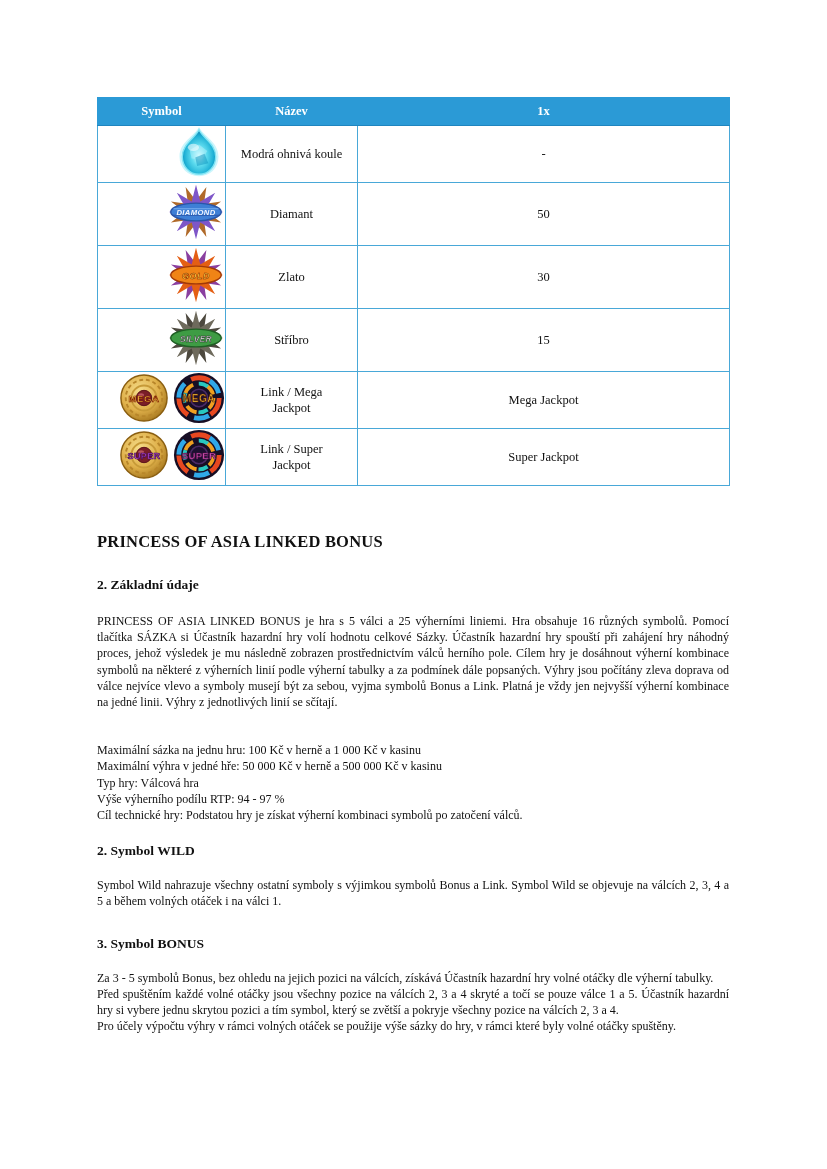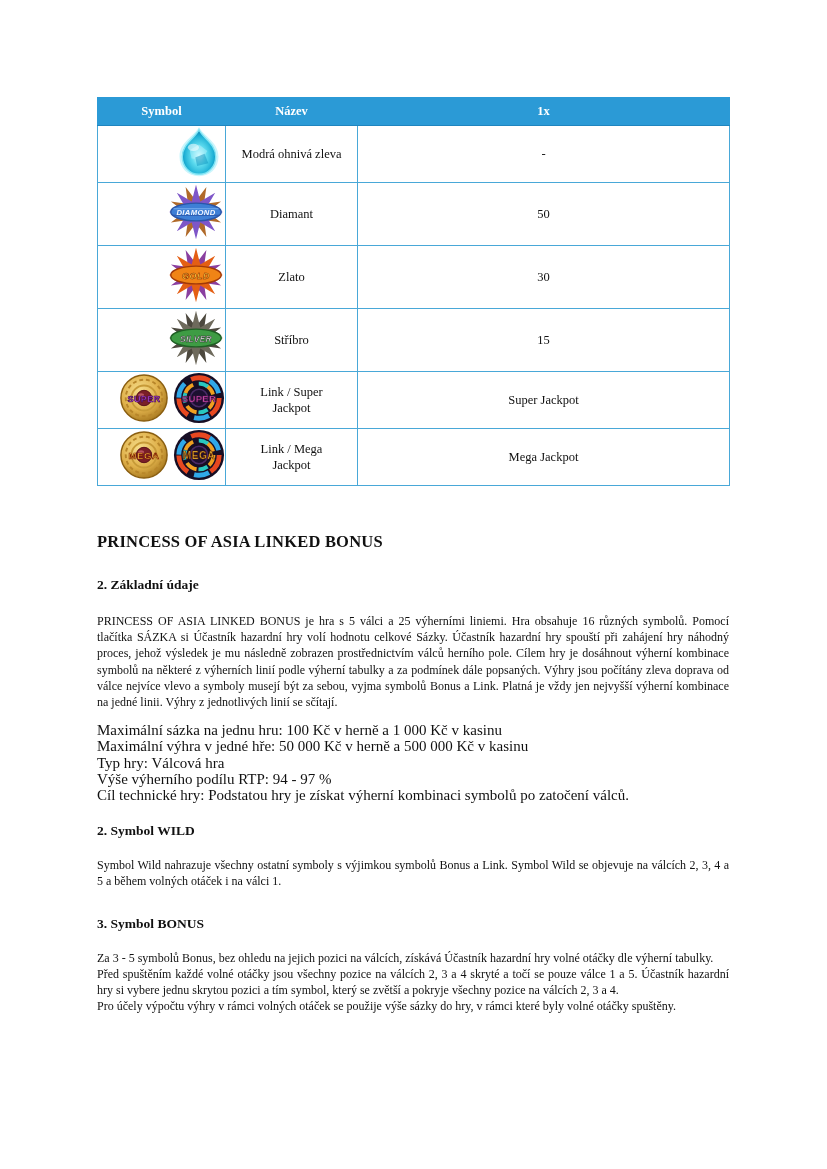--- a/index.html
+++ b/index.html
@@ -59,21 +59,21 @@
   .sec-h.h1 { margin-top:25px; }
   .sec-h.h2 { margin-top:20px; }
   .sec-h.h3 { margin-top:26px; }
   .body-par {
     margin-top:20px;
     font-size:12px;
     line-height:16.2px;
     text-align:justify;
   }
   .body-par.tight { margin-top:18px; }
-  .stats { margin-top:12px; font-size:15px; line-height:16.2px; }
+  .stats { margin-top:32px; font-size:12px; line-height:16.2px; }
   .plines { margin-top:18px; font-size:12px; line-height:16.2px; }
   .plines div { text-align:justify; }
 </style>
 </head>
 <body>
 
 <div class="page">
   <div class="content">
 
     <table class="sym">
@@ -106,21 +106,21 @@
                   </defs>
                   <path d="M28 1 C23 11, 7 17, 7 33 C7 45, 16 54, 28 54 C40 54, 49 45, 49 33 C49 17, 33 11, 28 1 Z" fill="#aeeffb" opacity="0.65"></path>
                   <path d="M28 4 C24 13, 10 19, 10 33 C10 43.6, 18 52, 28 52 C38 52, 46 43.6, 46 33 C46 19, 32 13, 28 4 Z" fill="url(#fg)" stroke="#7fe4f4" stroke-width="1.5"></path>
                   <polygon points="18,26 28,20 37,27 31,36 20,35" fill="#bff4fc" opacity="0.45"></polygon>
                   <polygon points="24,34 34,30 38,40 26,43" fill="#0f93bd" opacity="0.5"></polygon>
                   <ellipse cx="22" cy="23" rx="6" ry="4" fill="#ffffff" opacity="0.55"></ellipse>
                 </svg>
               </span>
             </div>
           </td>
-          <td class="name-cell">Modrá ohnivá zleva</td>
+          <td class="name-cell">Modrá ohnivá koule</td>
           <td>-</td>
         </tr>
 
         <tr>
           <td>
             <div class="icon-wrap">
               <span>
                 <svg width="58" height="58" viewBox="0 0 62 62">
                   <polygon points="19.9,4.2 31,19 42.1,4.2 39.5,22.5 57.8,19.9 43,31 57.8,42.1 39.5,39.5 42.1,57.8 31,43 19.9,57.8 22.5,39.5 4.2,42.1 19,31 4.2,19.9 22.5,22.5" fill="#b06a2a"></polygon>
                   <polygon points="31,2 35.6,19.9 51.5,10.5 42.1,26.4 60,31 42.1,35.6 51.5,51.5 35.6,42.1 31,60 26.4,42.1 10.5,51.5 19.9,35.6 2,31 19.9,26.4 10.5,10.5 26.4,19.9" fill="#7e56c8"></polygon>
@@ -161,20 +161,58 @@
                   <polygon points="19.9,4.2 31,19 42.1,4.2 39.5,22.5 57.8,19.9 43,31 57.8,42.1 39.5,39.5 42.1,57.8 31,43 19.9,57.8 22.5,39.5 4.2,42.1 19,31 4.2,19.9 22.5,22.5" fill="#4c483e"></polygon>
                   <polygon points="31,2 35.6,19.9 51.5,10.5 42.1,26.4 60,31 42.1,35.6 51.5,51.5 35.6,42.1 31,60 26.4,42.1 10.5,51.5 19.9,35.6 2,31 19.9,26.4 10.5,10.5 26.4,19.9" fill="#6e6a5c"></polygon>
                   <ellipse cx="31" cy="31" rx="27" ry="9.5" fill="#3e9c44" stroke="#1f5f24" stroke-width="1.5"></ellipse>
                   <text x="31" y="34.8" text-anchor="middle" class="ic-text" font-style="italic" font-size="9" fill="#ececec" stroke="#2c2c2c" stroke-width="0.5" letter-spacing="0.4">SILVER</text>
                 </svg>
               </span>
             </div>
           </td>
           <td class="name-cell">Stříbro</td>
           <td>15</td>
+        </tr>
+
+        <tr>
+          <td>
+            <div class="icon-wrap">
+              <span>
+                <svg width="50" height="50" viewBox="0 0 52 52">
+                  <defs>
+                    <radialGradient id="gc1" cx="40%" cy="35%" r="70%">
+                      <stop offset="0%" stop-color="#f6dd8a"></stop>
+                      <stop offset="60%" stop-color="#dfb04a"></stop>
+                      <stop offset="100%" stop-color="#a4751c"></stop>
+                    </radialGradient>
+                  </defs>
+                  <circle cx="26" cy="26" r="24" fill="url(#gc1)" stroke="#8a5e10" stroke-width="1.5"></circle>
+                  <circle cx="26" cy="26" r="19" fill="none" stroke="#b8862a" stroke-width="2" stroke-dasharray="4 3"></circle>
+                  <circle cx="26" cy="26" r="13" fill="none" stroke="#c79a38" stroke-width="2"></circle>
+                  <circle cx="26" cy="26" r="8" fill="#7a1e28" stroke="#5a1018" stroke-width="1"></circle>
+                  <ellipse cx="23" cy="23" rx="3" ry="2" fill="#c8606c" opacity="0.8"></ellipse>
+                  <text x="26" y="30" text-anchor="middle" class="ic-text" font-size="10" fill="#ffd24a" stroke="#7a1800" stroke-width="0.7" letter-spacing="0.5">MEGA</text>
+                </svg>
+              </span>
+              <span>
+                <svg width="52" height="52" viewBox="0 0 54 54">
+                  <circle cx="27" cy="27" r="26" fill="#170e24"></circle>
+                  <circle cx="27" cy="27" r="21" fill="none" stroke="#e84820" stroke-width="5" stroke-dasharray="20 25"></circle>
+                  <circle cx="27" cy="27" r="21" fill="none" stroke="#30a8e8" stroke-width="5" stroke-dasharray="16 28" stroke-dashoffset="22"></circle>
+                  <circle cx="27" cy="27" r="15" fill="none" stroke="#f0a020" stroke-width="4" stroke-dasharray="12 14"></circle>
+                  <circle cx="27" cy="27" r="15" fill="none" stroke="#28c8c0" stroke-width="4" stroke-dasharray="10 18" stroke-dashoffset="14"></circle>
+                  <circle cx="27" cy="27" r="9" fill="#1c1030" stroke="#4a2a66" stroke-width="1.5"></circle>
+                  <text x="27" y="31" text-anchor="middle" class="ic-text" font-size="10.5" fill="#f8c838" stroke="#5a1a00" stroke-width="0.7" letter-spacing="0.5">MEGA</text>
+                </svg>
+              </span>
+            </div>
+          </td>
+          <td class="name-cell">Link / Mega
+Jackpot</td>
+          <td>Mega Jackpot</td>
         </tr>
 
         <tr>
           <td>
             <div class="icon-wrap">
               <span>
                 <svg width="50" height="50" viewBox="0 0 52 52">
                   <defs>
                     <radialGradient id="gc2" cx="40%" cy="35%" r="70%">
                       <stop offset="0%" stop-color="#f6dd8a"></stop>
@@ -201,58 +239,20 @@
                   <text x="27" y="31" text-anchor="middle" class="ic-text" font-size="10" fill="#f060c8" stroke="#50104a" stroke-width="0.7" letter-spacing="0.3">SUPER</text>
                 </svg>
               </span>
             </div>
           </td>
           <td class="name-cell">Link / Super
 Jackpot</td>
           <td>Super Jackpot</td>
         </tr>
 
-        <tr>
-          <td>
-            <div class="icon-wrap">
-              <span>
-                <svg width="50" height="50" viewBox="0 0 52 52">
-                  <defs>
-                    <radialGradient id="gc1" cx="40%" cy="35%" r="70%">
-                      <stop offset="0%" stop-color="#f6dd8a"></stop>
-                      <stop offset="60%" stop-color="#dfb04a"></stop>
-                      <stop offset="100%" stop-color="#a4751c"></stop>
-                    </radialGradient>
-                  </defs>
-                  <circle cx="26" cy="26" r="24" fill="url(#gc1)" stroke="#8a5e10" stroke-width="1.5"></circle>
-                  <circle cx="26" cy="26" r="19" fill="none" stroke="#b8862a" stroke-width="2" stroke-dasharray="4 3"></circle>
-                  <circle cx="26" cy="26" r="13" fill="none" stroke="#c79a38" stroke-width="2"></circle>
-                  <circle cx="26" cy="26" r="8" fill="#7a1e28" stroke="#5a1018" stroke-width="1"></circle>
-                  <ellipse cx="23" cy="23" rx="3" ry="2" fill="#c8606c" opacity="0.8"></ellipse>
-                  <text x="26" y="30" text-anchor="middle" class="ic-text" font-size="10" fill="#ffd24a" stroke="#7a1800" stroke-width="0.7" letter-spacing="0.5">MEGA</text>
-                </svg>
-              </span>
-              <span>
-                <svg width="52" height="52" viewBox="0 0 54 54">
-                  <circle cx="27" cy="27" r="26" fill="#170e24"></circle>
-                  <circle cx="27" cy="27" r="21" fill="none" stroke="#e84820" stroke-width="5" stroke-dasharray="20 25"></circle>
-                  <circle cx="27" cy="27" r="21" fill="none" stroke="#30a8e8" stroke-width="5" stroke-dasharray="16 28" stroke-dashoffset="22"></circle>
-                  <circle cx="27" cy="27" r="15" fill="none" stroke="#f0a020" stroke-width="4" stroke-dasharray="12 14"></circle>
-                  <circle cx="27" cy="27" r="15" fill="none" stroke="#28c8c0" stroke-width="4" stroke-dasharray="10 18" stroke-dashoffset="14"></circle>
-                  <circle cx="27" cy="27" r="9" fill="#1c1030" stroke="#4a2a66" stroke-width="1.5"></circle>
-                  <text x="27" y="31" text-anchor="middle" class="ic-text" font-size="10.5" fill="#f8c838" stroke="#5a1a00" stroke-width="0.7" letter-spacing="0.5">MEGA</text>
-                </svg>
-              </span>
-            </div>
-          </td>
-          <td class="name-cell">Link / Mega
-Jackpot</td>
-          <td>Mega Jackpot</td>
-        </tr>
-
       </tbody>
     </table>
 
     <div class="doc-title">PRINCESS OF ASIA LINKED BONUS</div>
 
     <div class="sec-h h1">2. Základní údaje</div>
     <div class="body-par">PRINCESS OF ASIA LINKED BONUS je hra s 5 válci a 25 výherními liniemi. Hra obsahuje 16 různých symbolů. Pomocí tlačítka SÁZKA si Účastník hazardní hry volí hodnotu celkové Sázky. Účastník hazardní hry spouští při zahájení hry náhodný proces, jehož výsledek je mu následně zobrazen prostřednictvím válců herního pole. Cílem hry je dosáhnout výherní kombinace symbolů na některé z výherních linií podle výherní tabulky a za podmínek dále popsaných. Výhry jsou počítány zleva doprava od válce nejvíce vlevo a symboly musejí být za sebou, vyjma symbolů Bonus a Link. Platná je vždy jen nejvyšší výherní kombinace na jedné linii. Výhry z jednotlivých linií se sčítají.</div>
 
     <div class="stats">
       <div>Maximální sázka na jednu hru: 100 Kč v herně a 1 000 Kč v kasinu</div>

